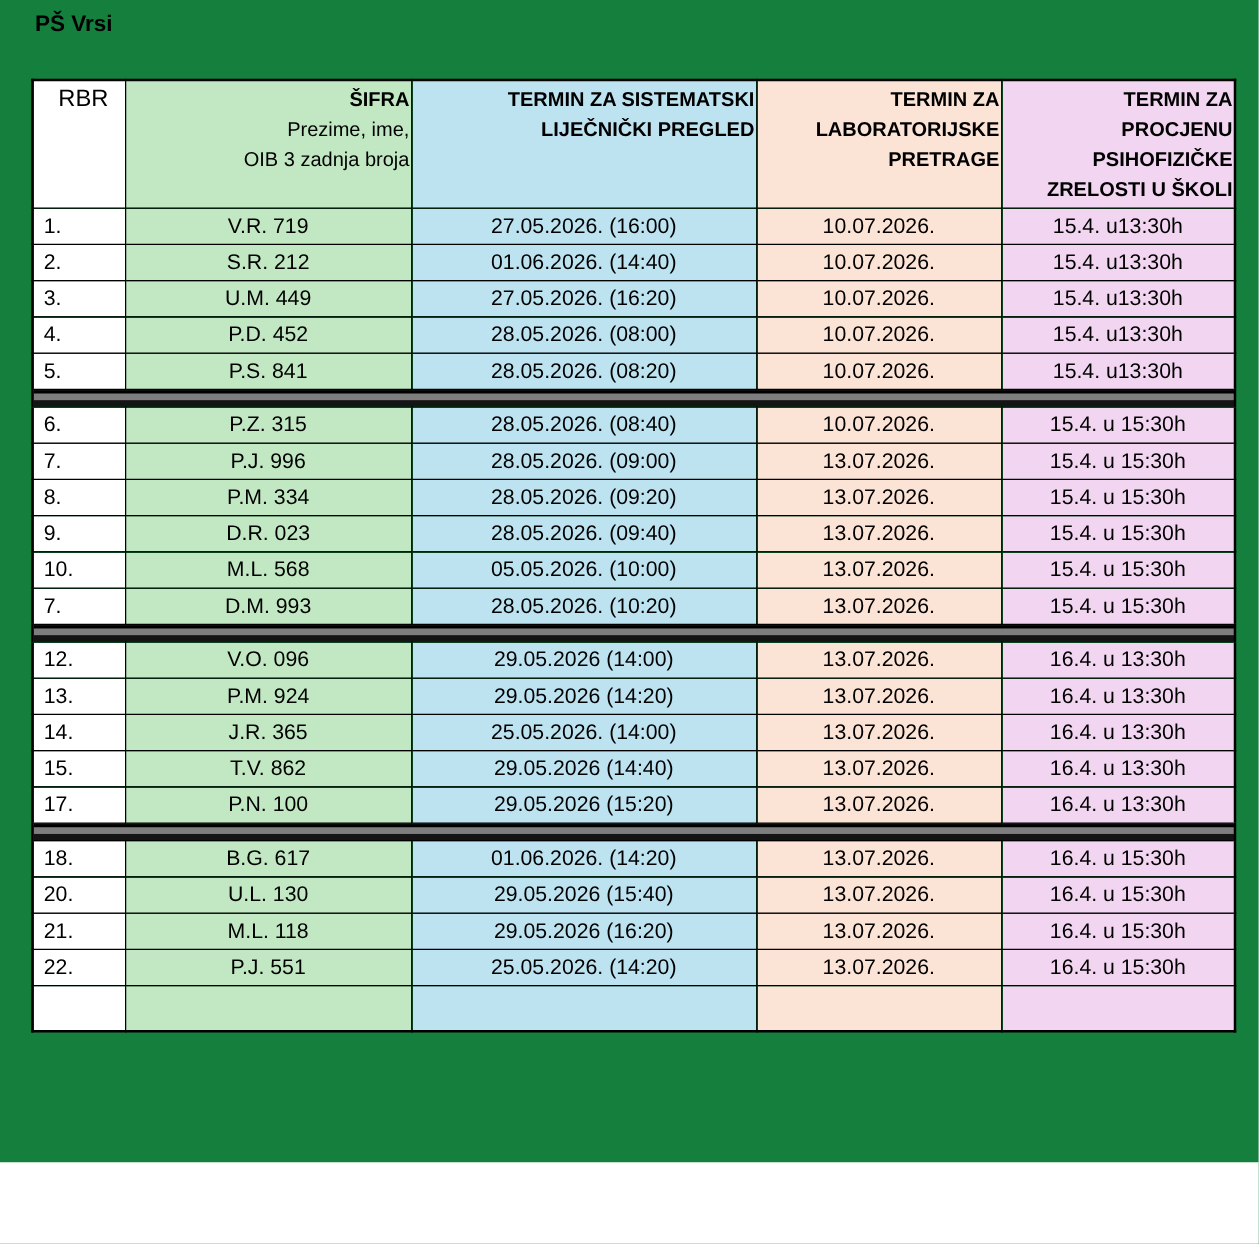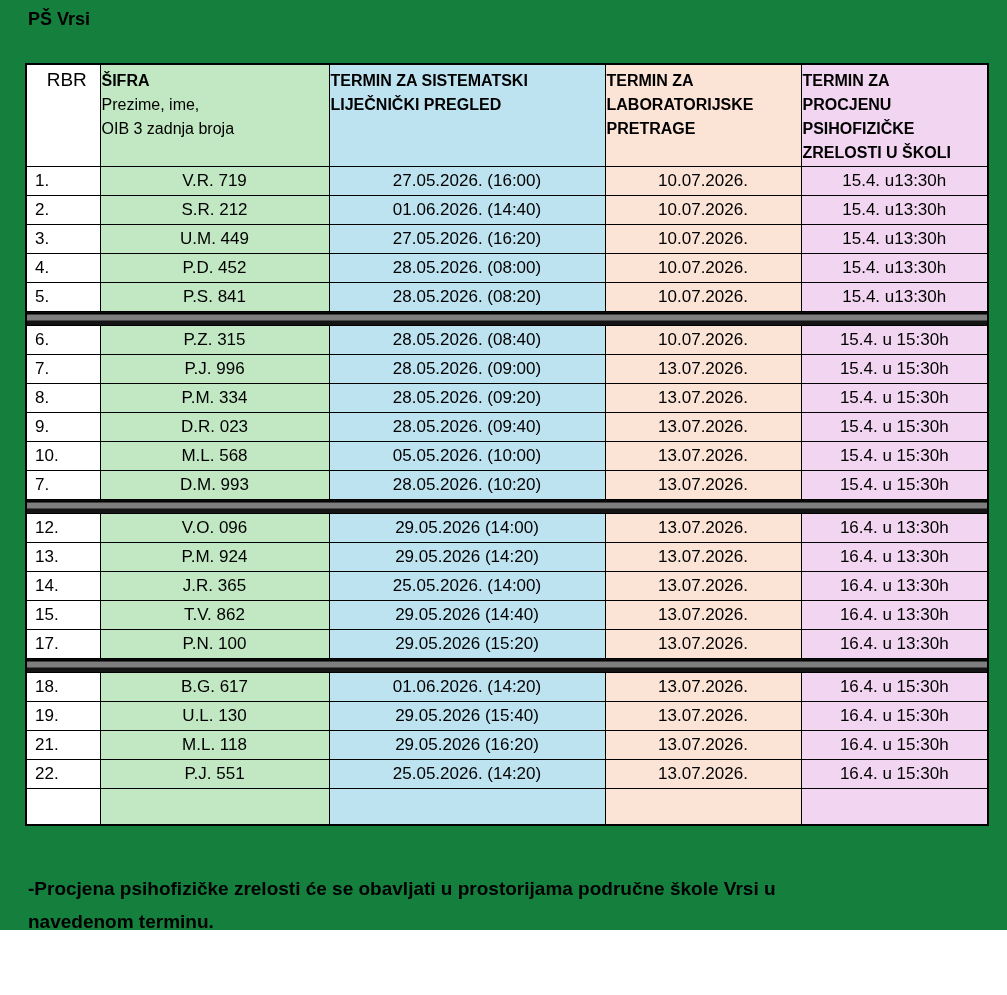--- a/index.html
+++ b/index.html
@@ -37,21 +37,21 @@
   }
   col.c-rbr          { width: 74px;  }
   col.c-sifra        { width: 229px; }
   col.c-sistematski  { width: 276px; }
   col.c-laboratorij  { width: 196px; }
   col.c-procjena     { width: 187px; }
 
   thead tr { height: 98px; }
   th {
     vertical-align: top;
-    text-align: left;
+    text-align: right;
     font-weight: bold;
     font-size: 16px;
     padding-top: 4px;
   }
   th.col-rbr {
     text-align: center;
     padding-left: 8px;
     font-weight: normal;
     font-size: 19px;
     background: #ffffff;
@@ -258,21 +258,21 @@
           <td colspan="5"></td>
         </tr>
         <tr class="data-row">
           <td class="col-rbr">18.</td>
           <td class="col-sifra">B.G. 617</td>
           <td class="col-sistematski">01.06.2026. (14:20)</td>
           <td class="col-laboratorij">13.07.2026.</td>
           <td class="col-procjena">16.4. u 15:30h</td>
         </tr>
         <tr class="data-row">
-          <td class="col-rbr">19.</td>
+          <td class="col-rbr">20.</td>
           <td class="col-sifra">U.L. 130</td>
           <td class="col-sistematski">29.05.2026 (15:40)</td>
           <td class="col-laboratorij">13.07.2026.</td>
           <td class="col-procjena">16.4. u 15:30h</td>
         </tr>
         <tr class="data-row">
           <td class="col-rbr">21.</td>
           <td class="col-sifra">M.L. 118</td>
           <td class="col-sistematski">29.05.2026 (16:20)</td>
           <td class="col-laboratorij">13.07.2026.</td>
@@ -288,18 +288,14 @@
         <tr class="empty-row">
           <td class="col-rbr"></td>
           <td class="col-sifra"></td>
           <td class="col-sistematski"></td>
           <td class="col-laboratorij"></td>
           <td class="col-procjena"></td>
         </tr>
       </tbody>
   </table>
 
-  <div class="footer">
-    <p class="note-line">-Procjena psihofizičke zrelosti će se obavljati u prostorijama područne škole Vrsi u</p>
-    <p class="note-line">navedenom terminu.</p>
-  </div>
 
 </div>
 
 </body></html>

